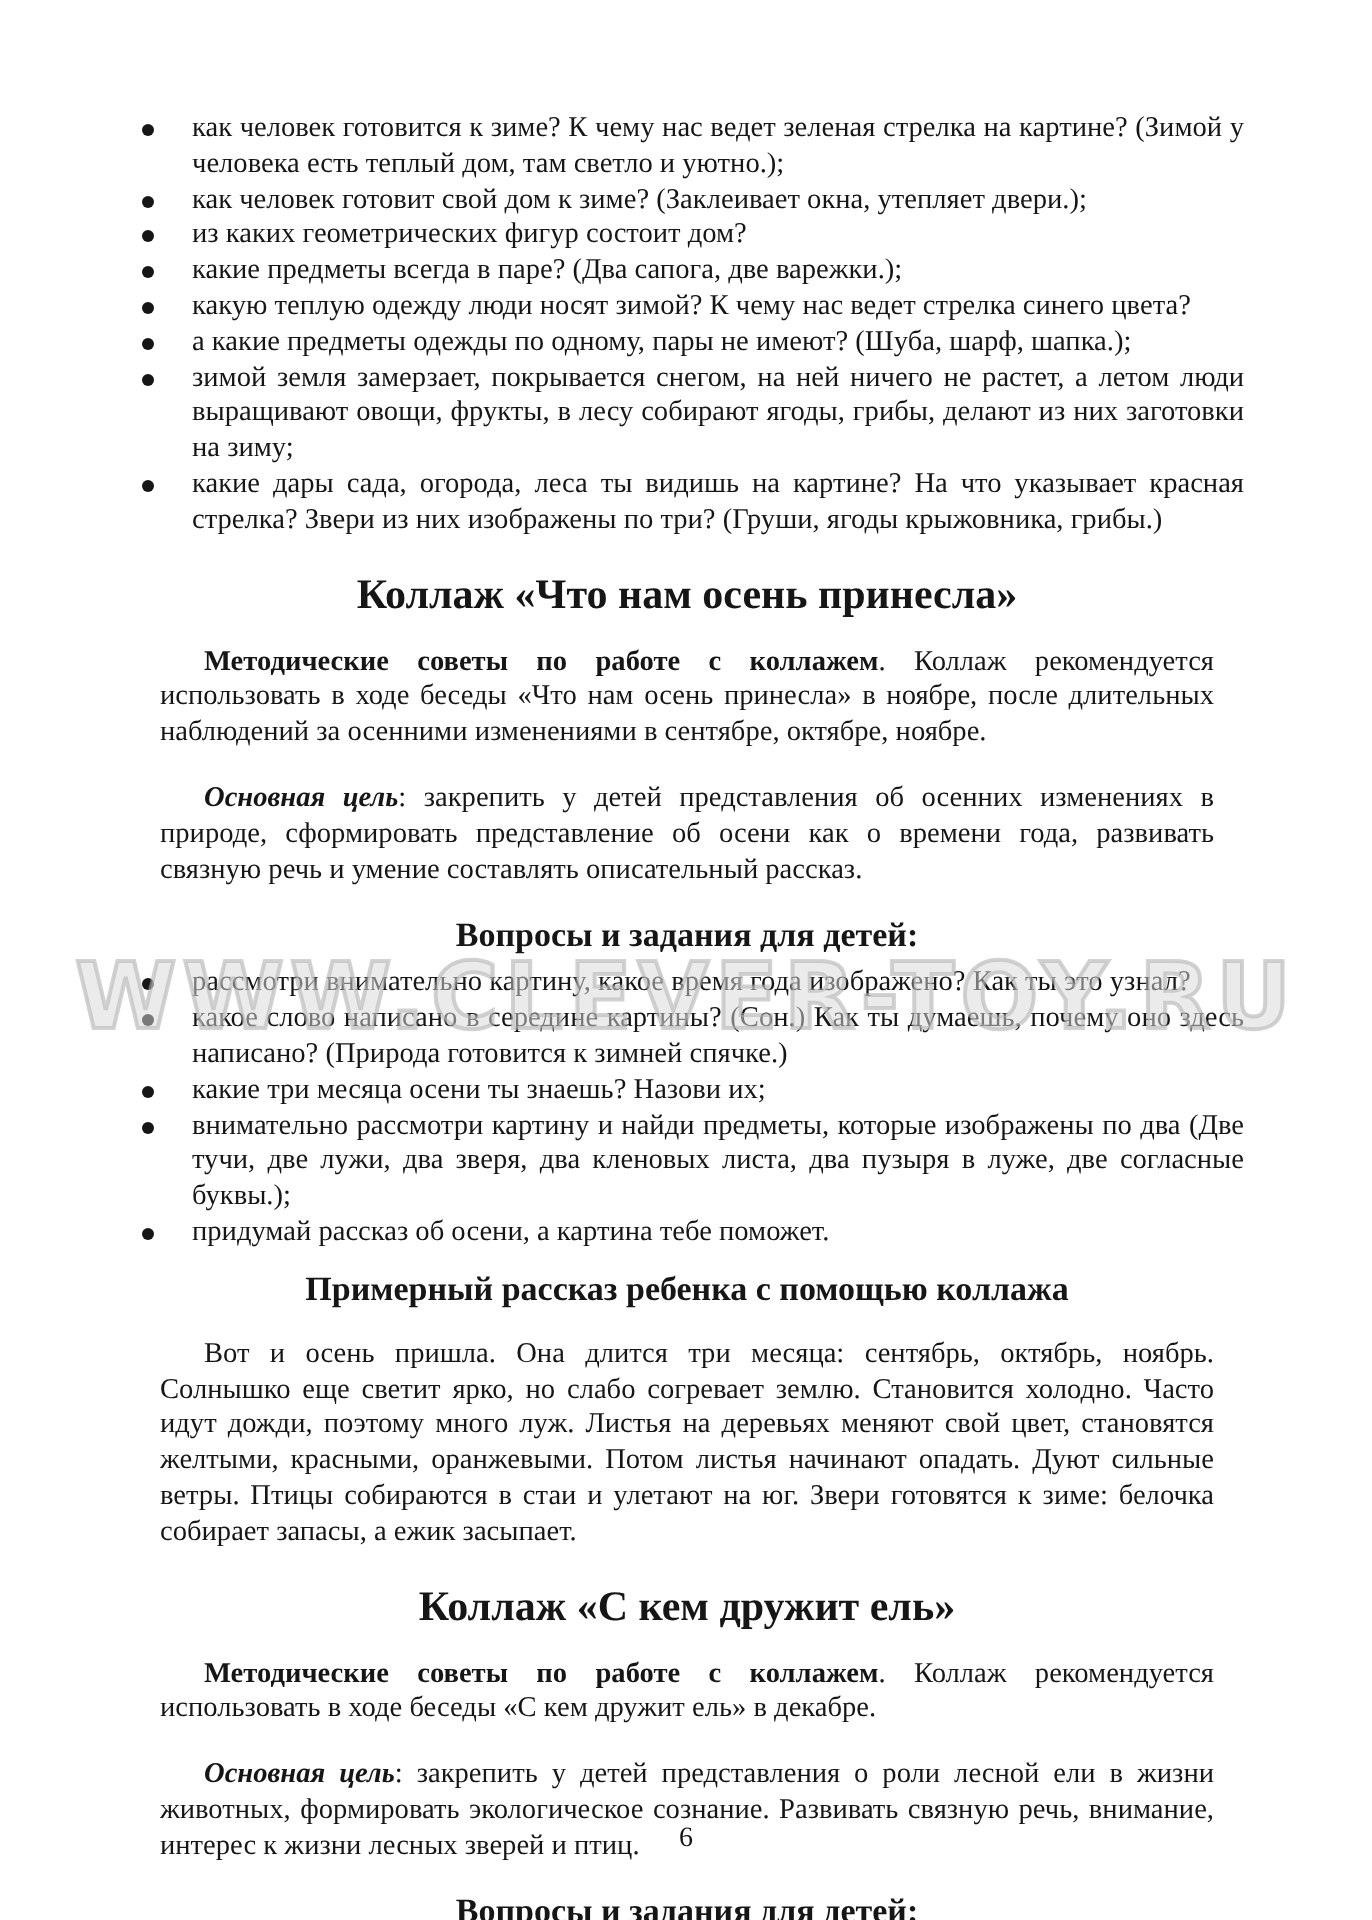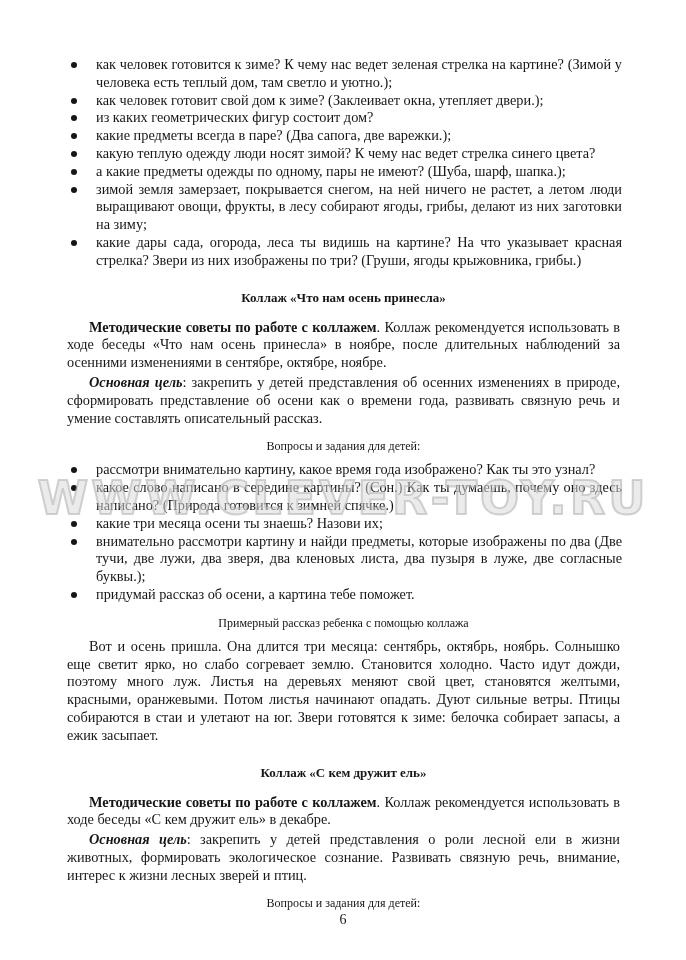--- a/index.html
+++ b/index.html
@@ -25,29 +25,29 @@
   ul.bullet-list { list-style: none; margin: 0; padding: 0; }
   ul.bullet-list li { position: relative; padding-left: 31px; }
   ul.bullet-list .bullet {
     position: absolute; left: 6px; top: 6px;
     width: 6px; height: 6px; border-radius: 50%;
     background: #161616;
   }
   ul.bullet-list .li-text { display: block; }
   
   .heading {
-    font-size: 13px; font-weight: bold; text-align: center;
+    font-size: 21px; font-weight: bold; text-align: center;
     text-indent: 0; margin: 17px 0 11px 0; line-height: 21px;
   }
   .subheading {
-    font-size: 12px; font-weight: normal; text-align: center;
+    font-size: 17px; font-weight: bold; text-align: center;
     text-indent: 0; margin: 10px 0 6px 0; line-height: 18px;
   }
   
-  p.para { margin: 2px; text-indent: 22px; }
+  p.para { margin: 15px; text-indent: 22px; }
   .run-normal { font-weight: normal; font-style: normal; }
   .run-bold { font-weight: bold; }
   .run-bold-italic { font-weight: bold; font-style: italic; }
   
   .watermark {
     position: absolute;
     top: 458px; left: 0; right: 0;
     text-align: center;
     font-family: "DejaVu Sans", sans-serif;
     font-weight: bold;

